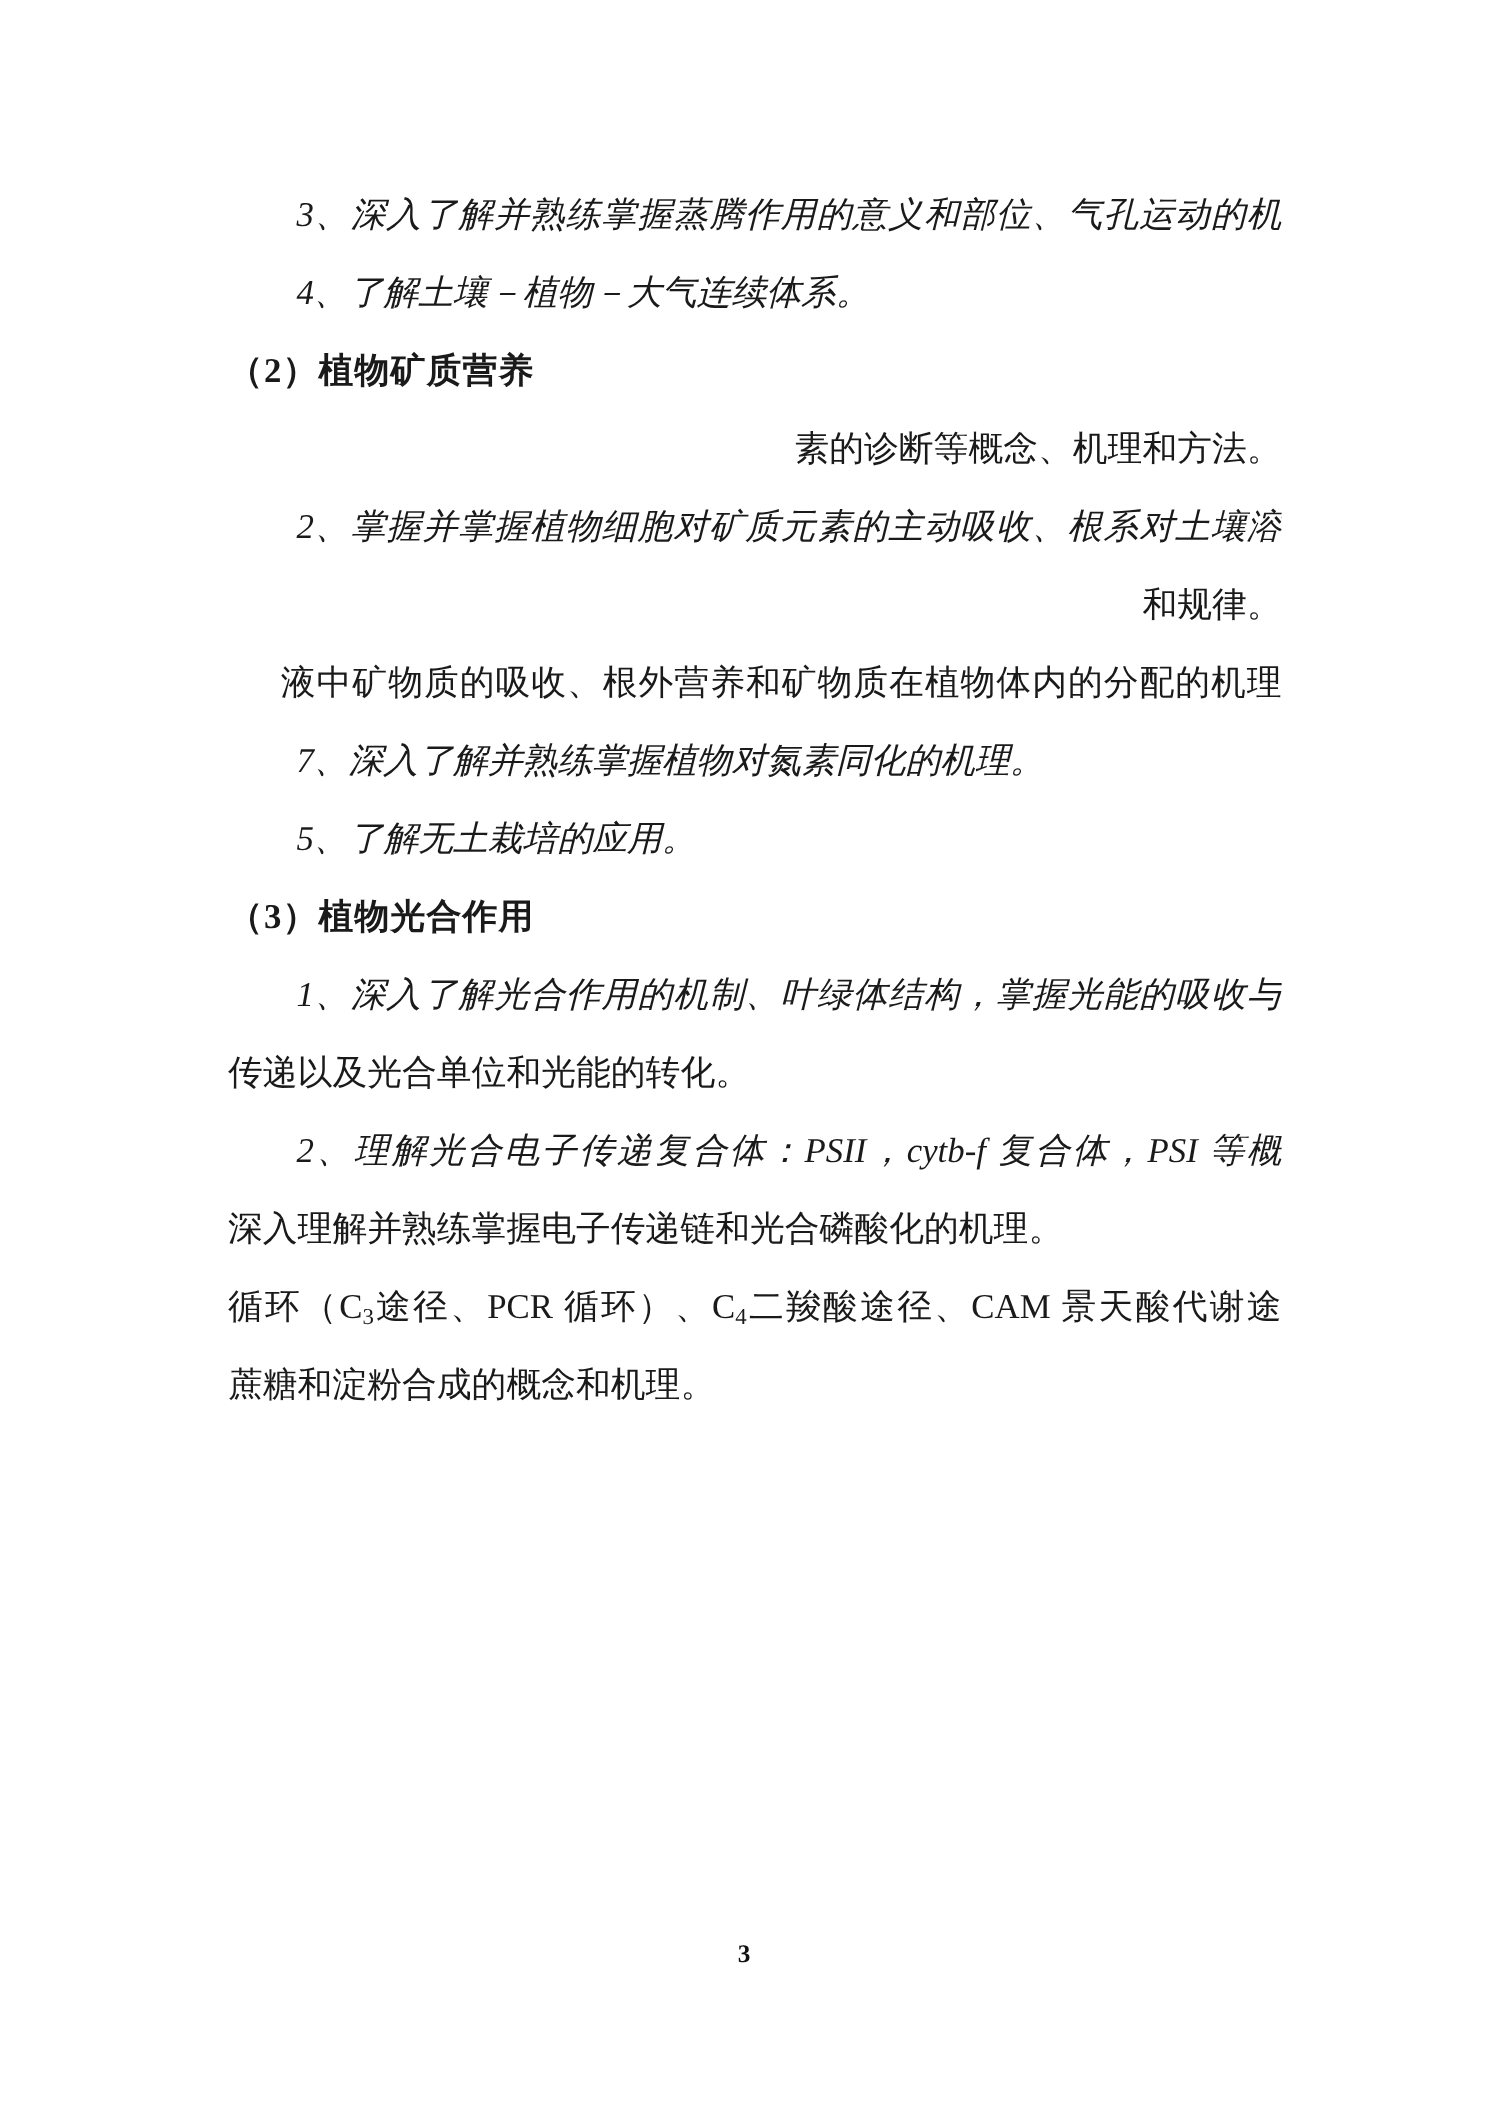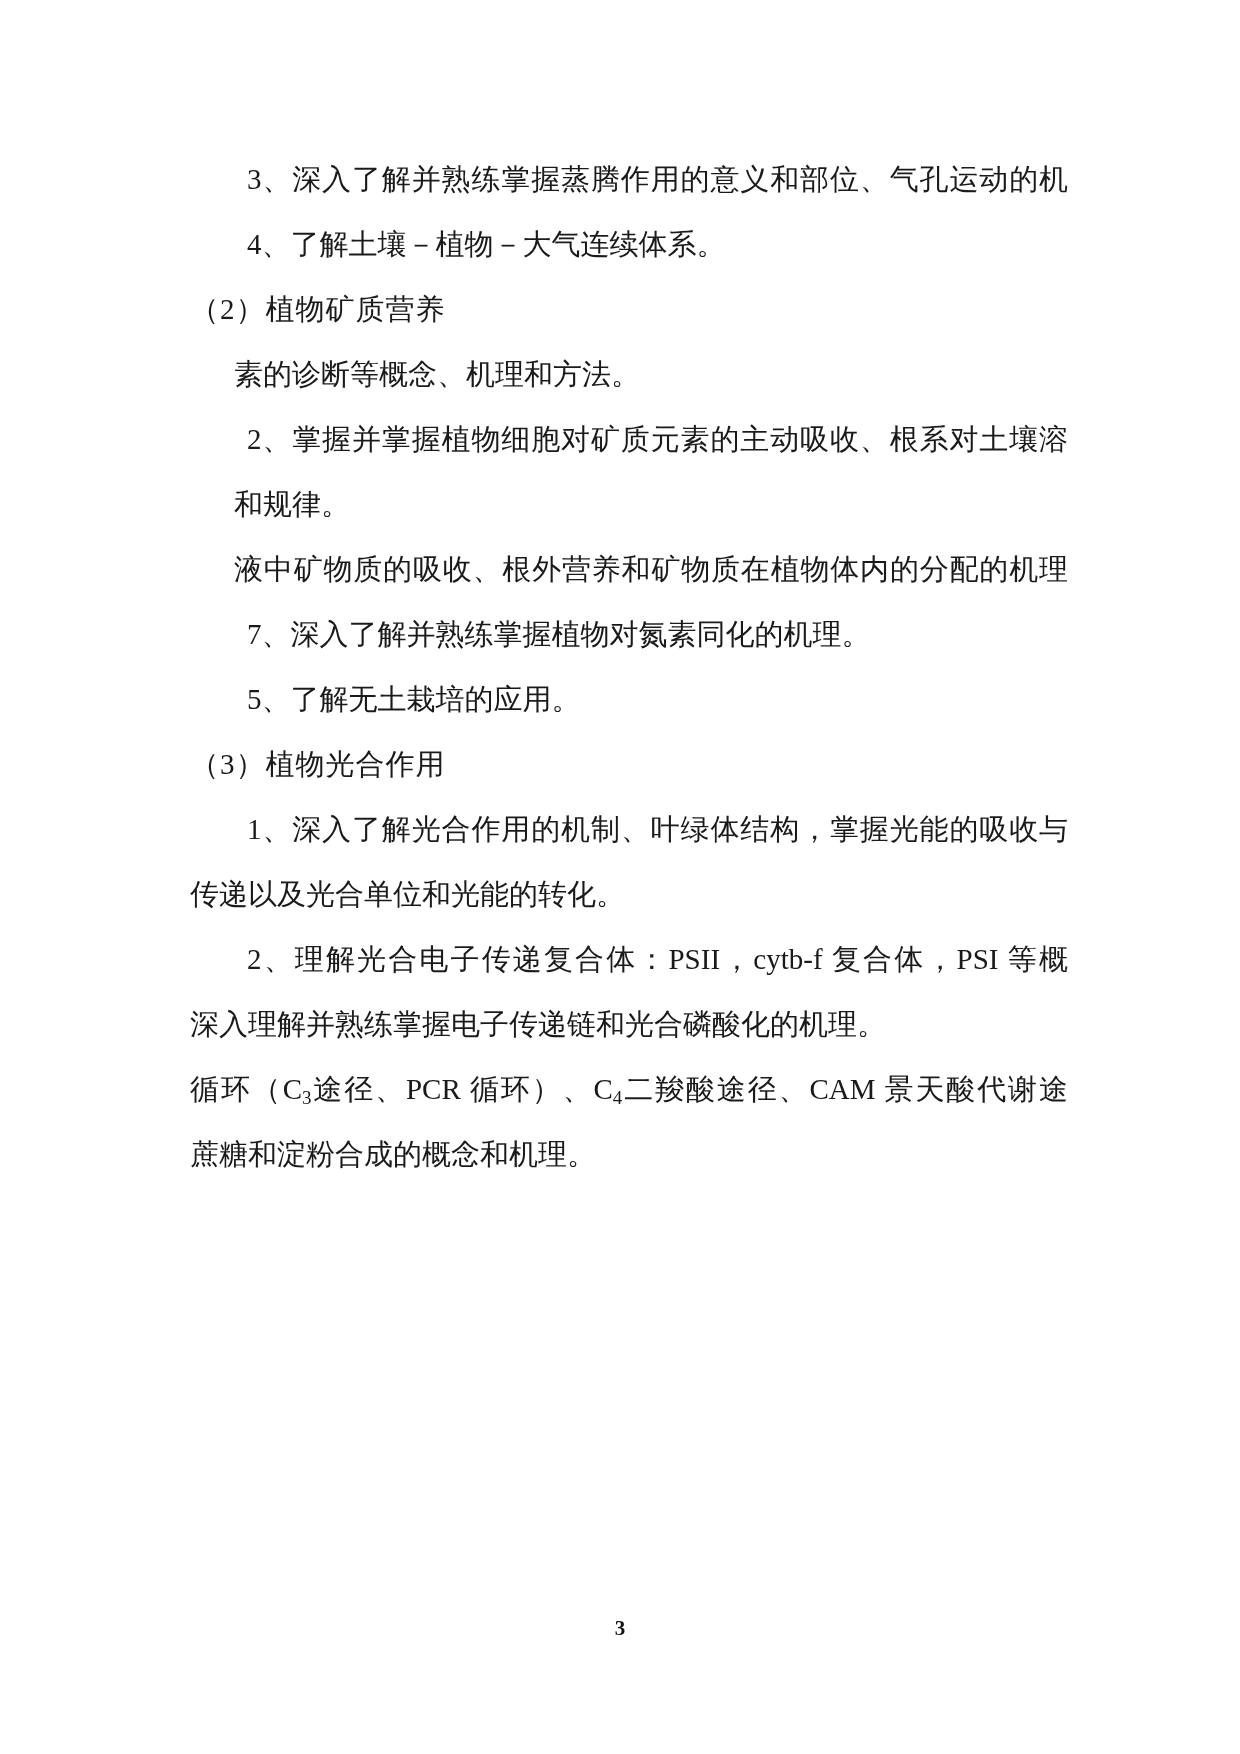--- a/index.html
+++ b/index.html
@@ -29,25 +29,25 @@
     white-space: normal;
     overflow: hidden;
     text-align: left;
   }
   
   .j {
     text-align: justify;
     text-align-last: justify;
   }
   
-  .i2 { padding-left: 57px; }
+  .i2 { padding-left: 57px; font-style: italic; }
   
-  .i15 { padding-left: 44px; }
+  .i15 { padding-left: 44px; text-align: right; }
   .h {
-    font-weight: normal;
+    font-weight: bold;
     letter-spacing: 1px;
   }
   .sub {
     font-size: 19px;
     vertical-align: -5px;
   }
   .pageno {
     position: absolute;
     top: 1616px;
     left: 0;

